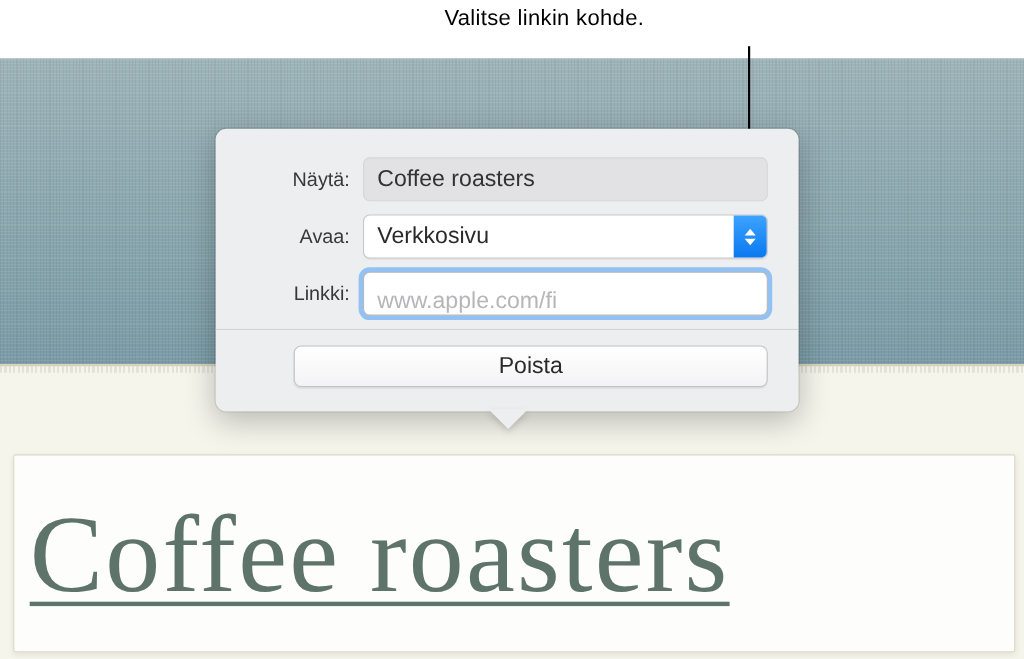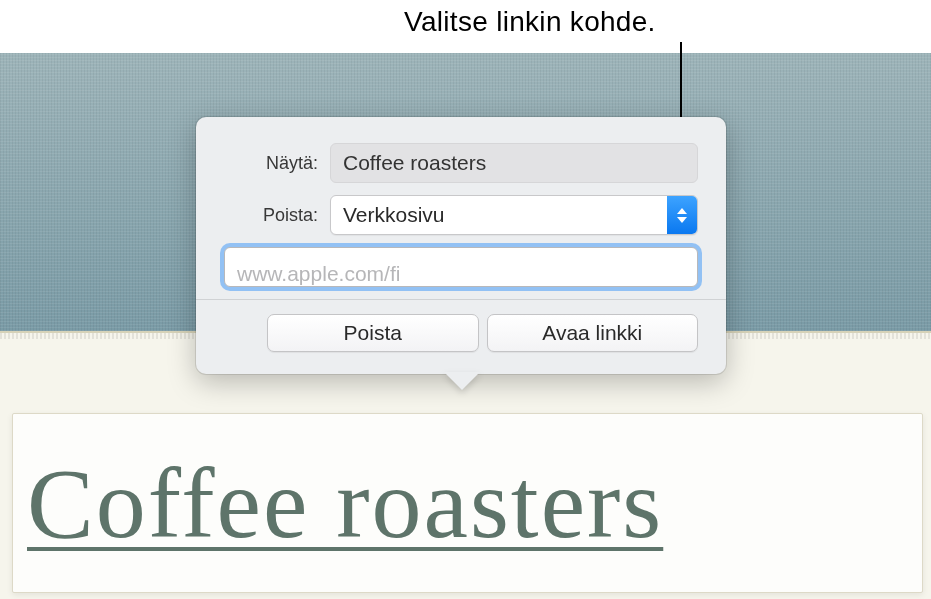--- a/index.html
+++ b/index.html
@@ -73,21 +73,21 @@
       text-decoration-color: #5e746a;
       text-decoration-thickness: 4px;
       text-underline-offset: 10px;
       white-space: nowrap;
       font-family: Georgia, "Times New Roman", serif;
     }
     .callout-text {
       position: absolute;
       top: 6px;
       left: 404px;
-      font-size: 28px;
+      font-size: 20px;
       color: #000;
       letter-spacing: 0.3px;
     }
     .callout-line {
       position: absolute;
       top: 42px;
       left: 680px;
       width: 2px;
       height: 168px;
       background: #000;
@@ -221,36 +221,36 @@
 <div class="popover">
 
   <div class="form-row">
     <div class="form-label">Näytä:</div>
     <div class="text-input">
       <span>Coffee roasters</span>
     </div>
   </div>
 
   <div class="form-row">
-    <div class="form-label">Poista:</div>
+    <div class="form-label">Avaa:</div>
     <div class="dropdown">
       <span class="dropdown-label">Verkkosivu</span>
       <span class="dropdown-arrows">
         <span class="arrow-up"></span>
         <span class="arrow-down"></span>
       </span>
     </div>
   </div>
 
   <div class="form-row" style="margin-bottom:6px;">
+    <div class="form-label">Linkki:</div>
     <div class="placeholder-input">
       <span>www.apple.com/fi</span>
     </div>
   </div>
 
   <div class="divider"></div>
 
   <div class="button-row">
     <div class="btn">Poista</div>
-    <div class="btn">Avaa linkki</div>
   </div>
 
 </div>
 
 </body></html>

